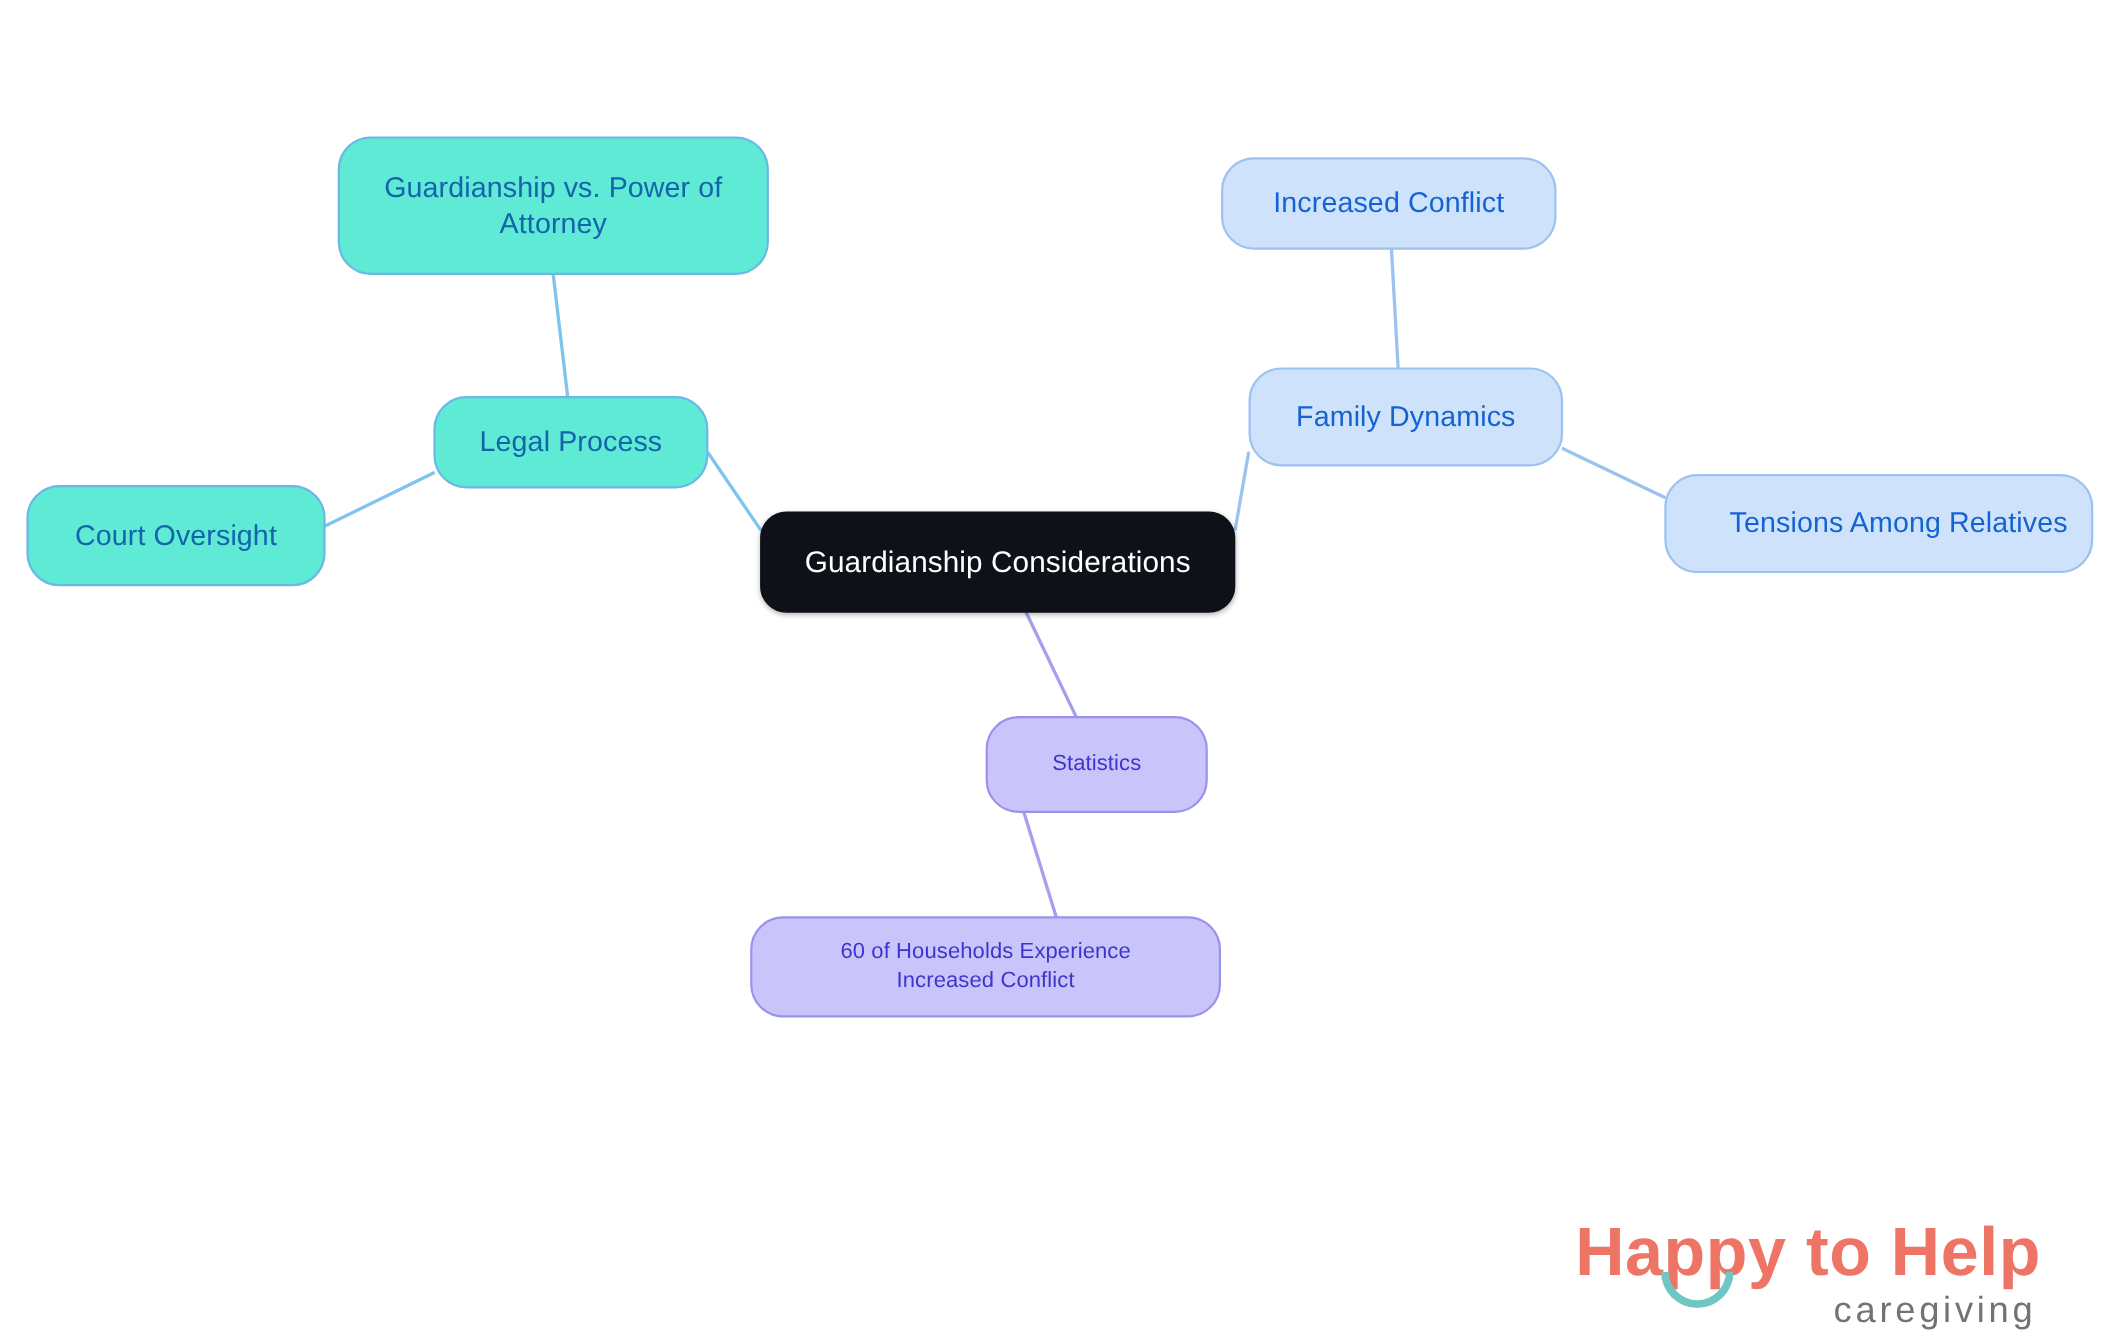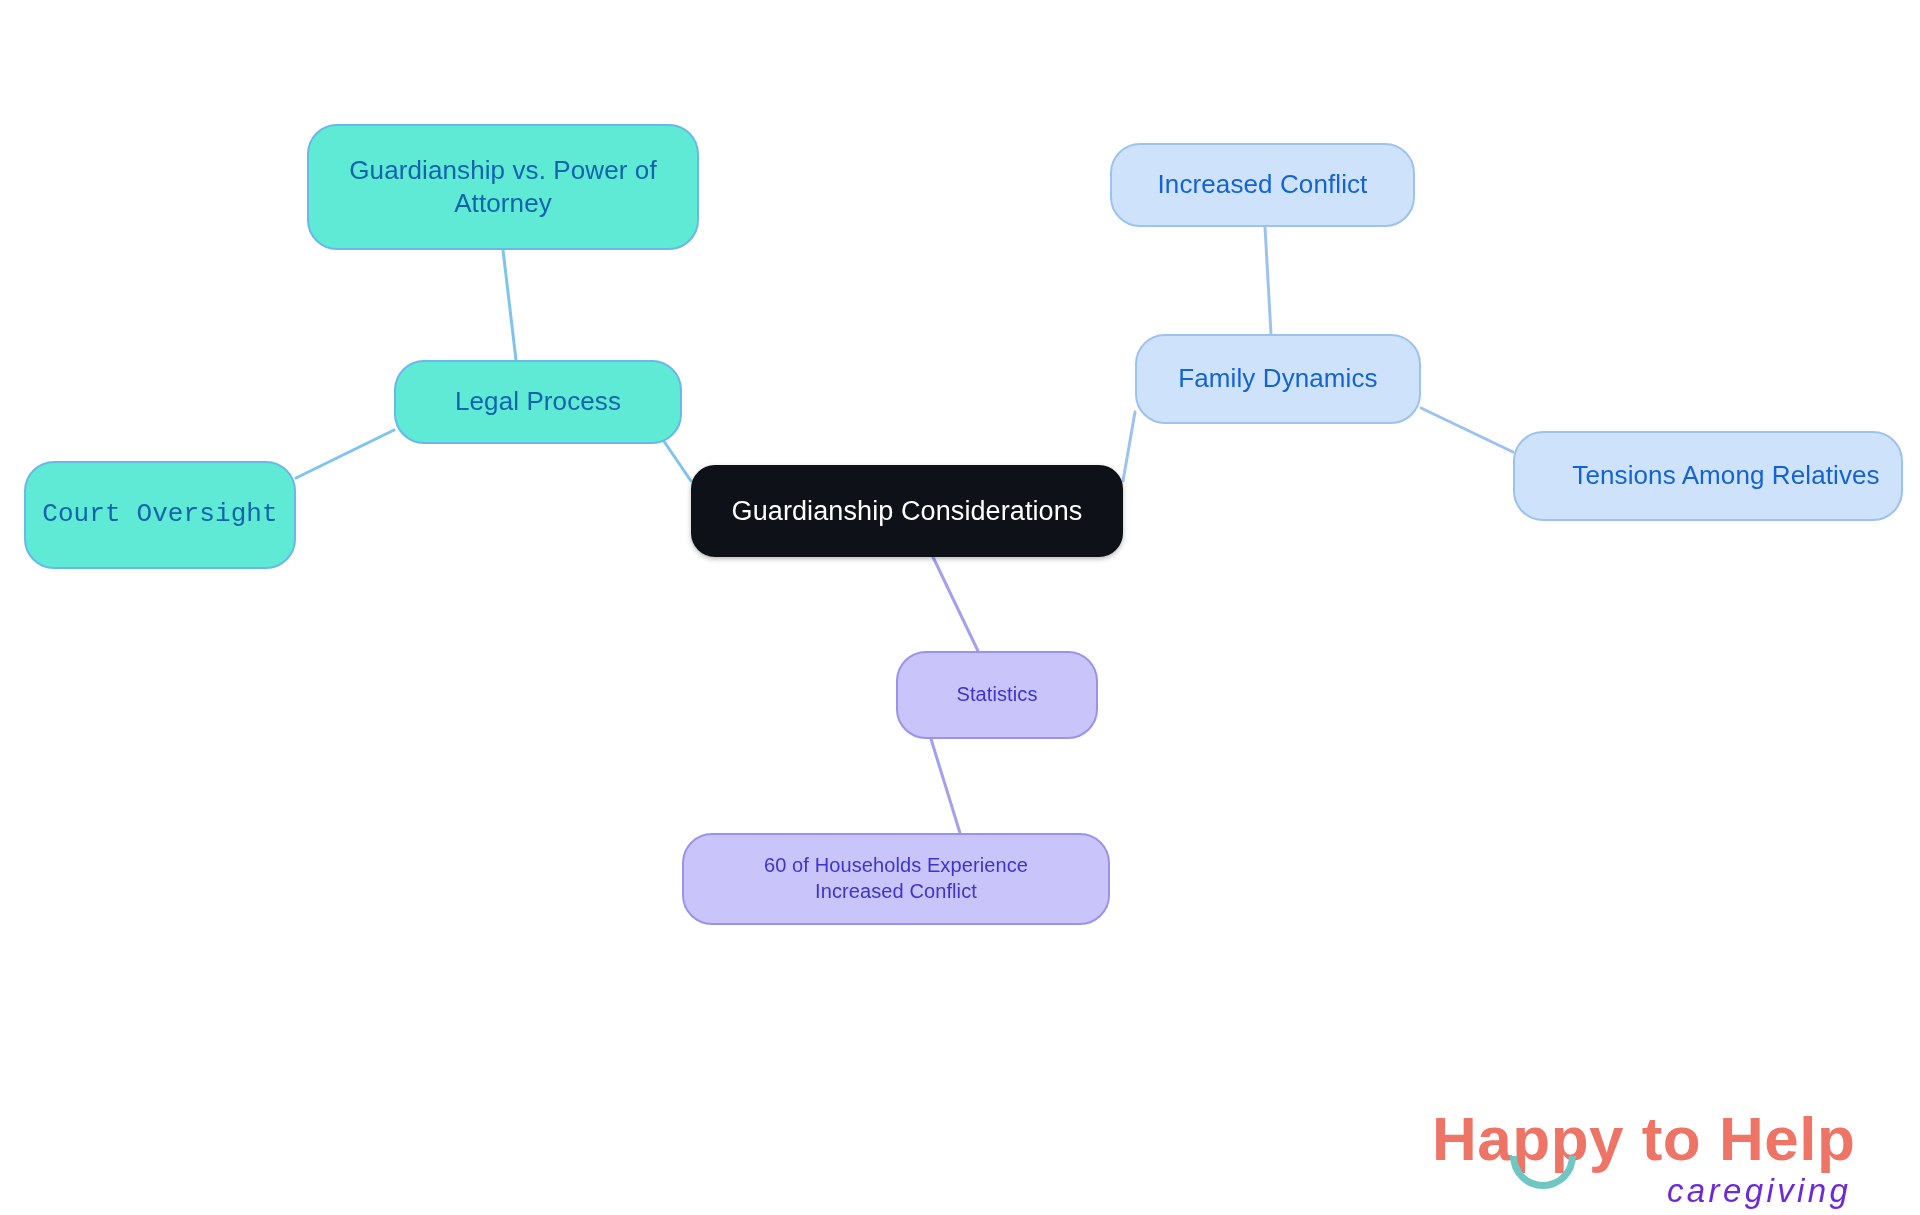--- a/index.html
+++ b/index.html
@@ -83,51 +83,50 @@
     left: 78px;
     top: 48px;
     width: 52px;
     height: 26px;
     border: 7px solid #6fc7c4;
     border-top: none;
     border-radius: 0 0 40px 40px;
   }
   .logo-sub {
     align-self: flex-end;
-    color: #6d28d9;
+    color: #737373;
     font-size: 33px;
     letter-spacing: 3.4px;
     margin-top: 2px;
     margin-right: 4px;
     white-space: nowrap;
-    font-style: italic;
   }
 </style>
 </head>
 <body>
 
 <div id="canvas">
 
   <svg id="edges" viewBox="0 0 1920 1215">
       <path d="M 691 481 L 644 412" stroke="#7fc4ee" stroke-width="3" fill="none" stroke-linecap="round"></path>
       <path d="M 516 360 L 503 250" stroke="#7fc4ee" stroke-width="3" fill="none" stroke-linecap="round"></path>
       <path d="M 394 430 L 296 478" stroke="#7fc4ee" stroke-width="3" fill="none" stroke-linecap="round"></path>
       <path d="M 1123 481 L 1135 412" stroke="#9cc2f0" stroke-width="3" fill="none" stroke-linecap="round"></path>
       <path d="M 1271 334 L 1265 227" stroke="#9cc2f0" stroke-width="3" fill="none" stroke-linecap="round"></path>
       <path d="M 1421 408 L 1513 452" stroke="#9cc2f0" stroke-width="3" fill="none" stroke-linecap="round"></path>
       <path d="M 933 557 L 978 651" stroke="#a5a0ee" stroke-width="3" fill="none" stroke-linecap="round"></path>
       <path d="M 931 739 L 960 833" stroke="#a5a0ee" stroke-width="3" fill="none" stroke-linecap="round"></path>
     </svg>
 
   <div id="node-layer">
       <div class="node node-root" style="left: 691px; top: 465px; width: 432px; height: 92px;">Guardianship Considerations</div>
-      <div class="node node-blue-mid" style="left: 394px; top: 360px; width: 288px; height: 84px;">Legal Process</div>
+      <div class="node node-blue-mid" style="left: 394px; top: 360px; width: 250px; height: 84px;">Legal Process</div>
       <div class="node node-blue-mid" style="left: 307px; top: 124px; width: 392px; height: 126px;">Guardianship vs. Power of
 Attorney</div>
-      <div class="node node-blue-mid" style="left: 24px; top: 461px; width: 272px; height: 108px; font-family: Liberation Mono, monospace;">Court Oversight</div>
+      <div class="node node-blue-mid" style="left: 24px; top: 441px; width: 272px; height: 92px;">Court Oversight</div>
       <div class="node node-blue-light" style="left: 1135px; top: 334px; width: 286px; height: 90px;">Family Dynamics</div>
       <div class="node node-blue-light" style="left: 1110px; top: 143px; width: 305px; height: 84px;">Increased Conflict</div>
       <div class="node node-blue-light" style="left: 1513px; top: 431px; width: 390px; height: 90px; padding-left: 36px;">Tensions Among Relatives</div>
       <div class="node node-purple" style="left: 896px; top: 651px; width: 202px; height: 88px;">Statistics</div>
       <div class="node node-purple" style="left: 682px; top: 833px; width: 428px; height: 92px;">60 of Households Experience
 Increased Conflict</div>
     </div>
 
   <div id="logo" style="left: 1432px; top: 1108px;">
     <div class="logo-wordmark">

